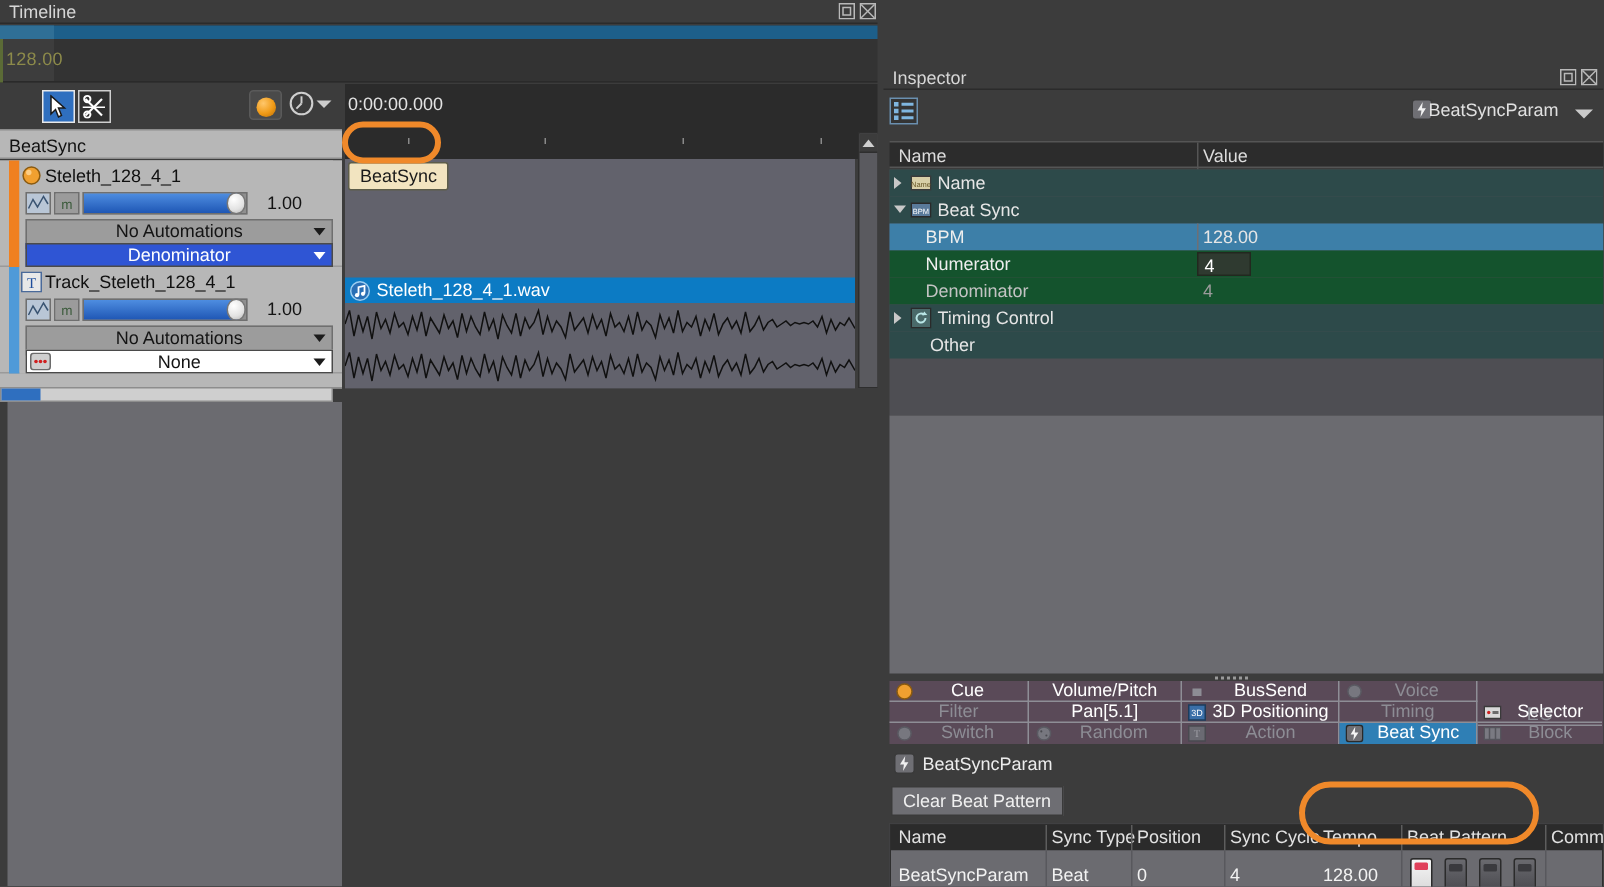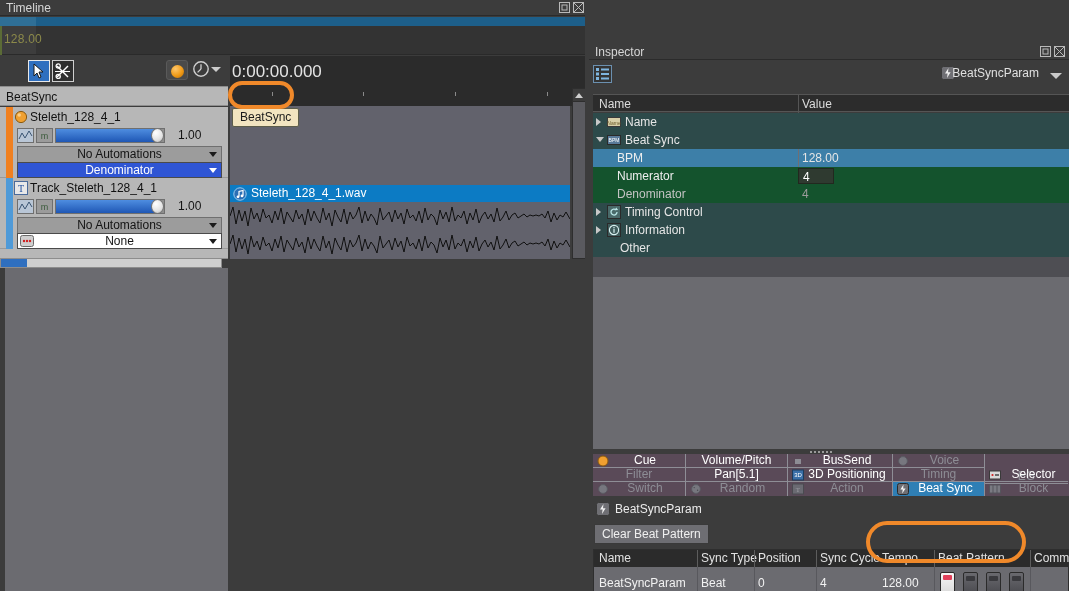--- a/index.html
+++ b/index.html
@@ -44,21 +44,21 @@
   }
   .tl-rec .dot {
     position: absolute; left: 4px; top: 4px; width: 13px; height: 13px; border-radius: 50%;
     background: radial-gradient(circle at 35% 30%, #ffc76b 0%, #f09a16 55%, #b96c04 100%);
   }
   .tl-clock { position: absolute; left: 192px; top: 60px; width: 18px; height: 18px; }
   .tl-clock-arrow { position: absolute; left: 211px; top: 67px; width: 0; height: 0;
       border-left: 5px solid transparent; border-right: 5px solid transparent; border-top: 5px solid #cccccc; }
 
   .tl-timecode { position: absolute; left: 230px; top: 56px; width: 358px; height: 30px; background: #2b2b2b; }
-  .tl-timecode span { position: absolute; left: 2px; top: 6px; font-size: 17px; color: #e3e3e3; }
+  .tl-timecode span { position: absolute; left: 2px; top: 6px; font-size: 12px; color: #e3e3e3; }
 
   .tl-trackhead-bar { position: absolute; left: 0; top: 86px; width: 228px; height: 20px; background: #b7b7b7; border-top: 1px solid #8d8d8d; border-bottom: 1px solid #8d8d8d; }
   .tl-trackhead-bar span { position: absolute; left: 6px; top: 3px; color: #121212; font-size: 12px; }
 
   .tl-clipzone-head { position: absolute; left: 230px; top: 86px; width: 358px; height: 20px; background: #2b2b2b; }
   .tl-clipzone-head .tick { position: absolute; top: 6px; width: 1px; height: 4px; background: #8a8a8a; }
 
   
   .tracks { position: absolute; left: 0; top: 107px; width: 228px; height: 152px; background: #b7b7b7; padding: 0; border-bottom:1px solid #8d8d8d;}
   .track { position: relative; height: 71px; border-bottom: 1px solid #9a9a9a; background: #b7b7b7; }
@@ -489,32 +489,20 @@
         <span class="picon">
           <svg width="14" height="14" viewBox="0 0 14 14">
               <rect x="0.5" y="0.5" width="13" height="13" fill="#4a6a6a" stroke="#2a2a2a"></rect>
               <path d="M10 7a3 3 0 1 1-1-2.2" fill="none" stroke="#b9e6e6" stroke-width="1.3"></path>
               <polygon points="9.2,2.6 11.2,5 7.6,5.2" fill="#b9e6e6"></polygon>
             </svg>
         </span>
         <span class="plabel">Timing Control</span>
       </div>
 
-      <div class="prow group">
-        <i class="twisty closed"></i>
-        <span class="picon">
-          <svg width="14" height="14" viewBox="0 0 14 14">
-              <rect x="0.5" y="0.5" width="13" height="13" fill="#3e5a5a" stroke="#2a2a2a"></rect>
-              <circle cx="7" cy="7" r="4.6" fill="none" stroke="#d8f0f0" stroke-width="1.1"></circle>
-              <rect x="6.4" y="5.8" width="1.2" height="4" fill="#d8f0f0"></rect>
-              <rect x="6.4" y="3.9" width="1.2" height="1.3" fill="#d8f0f0"></rect>
-            </svg>
-        </span>
-        <span class="plabel">Information</span>
-      </div>
 
       <div class="prow group">
         <span class="plabel" style="left:27px;">Other</span>
       </div>
     </div>
 
     <div class="insp-empty"></div>
 
     <div class="grabber" style="top:406px;left:220px;">
       <i></i>

